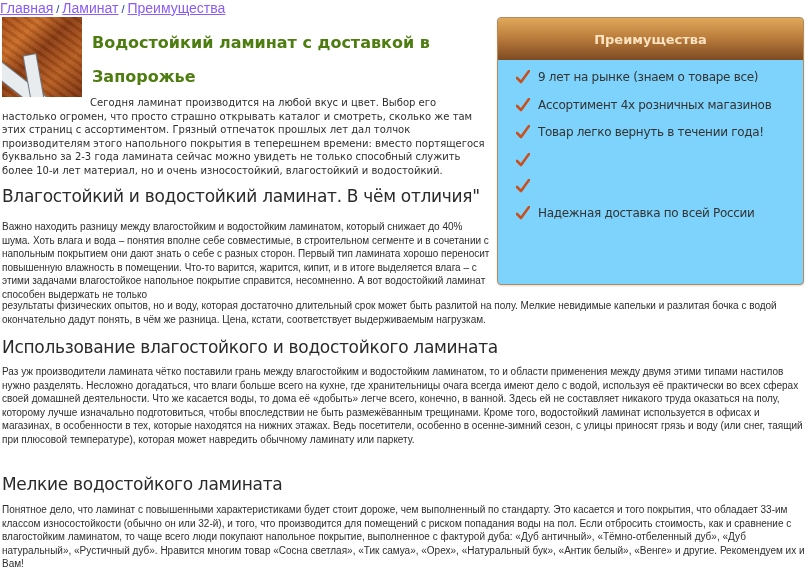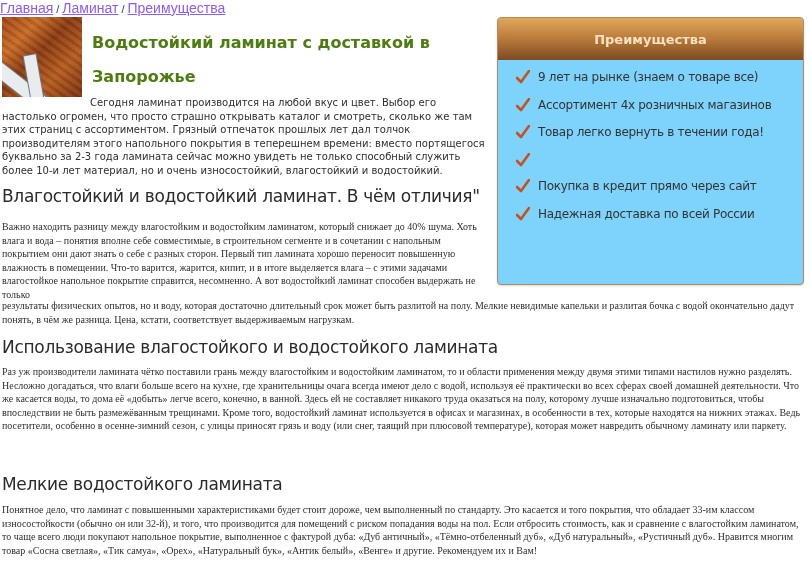--- a/index.html
+++ b/index.html
@@ -16,21 +16,21 @@
   .thumb .b1 { left: -10px; top: 38px; width: 120px; height: 14px; transform: rotate(38deg); transform-origin: left top; box-shadow: 0 0 0 1px #6d7a85; }
   .thumb .b2 { left: 26px; top: 38px; width: 12px; height: 50px; transform: rotate(-10deg); box-shadow: 0 0 0 1px #6d7a85; }
   .thumb .grain { position: absolute; left: 0; top: 0; width: 100%; height: 100%;
     background: repeating-linear-gradient(35deg, rgba(0,0,0,0.08) 0 3px, rgba(255,255,255,0.06) 3px 7px); }
 
   .main-title { position: absolute; left: 92px; top: 26px; width: 400px; font-size: 16px; font-weight: bold; line-height: 34px; color: #4d7c0f; font-family: "DejaVu Sans", sans-serif; }
 
   .intro { position: absolute; left: 2px; top: 96px; width: 484px; font-size: 10px; line-height: 13.6px; color: #2e2e2e; font-family: "DejaVu Sans", sans-serif; text-indent: 88px; }
 
   h2 { position: absolute; left: 2px; font-size: 17px; font-weight: normal; color: #2a2a2a; font-family: "DejaVu Sans", sans-serif; white-space: nowrap; letter-spacing: -0.3px; }
-  .p { position: absolute; left: 2px; font-size: 10px; line-height: 13.6px; color: #2e2e2e; font-family: Liberation Serif, serif; }
+  .p { position: absolute; left: 2px; font-size: 10px; line-height: 13.6px; color: #2e2e2e; font-family: Liberation Sans, sans-serif; }
 
   .adv { position: absolute; left: 497px; top: 17px; width: 307px; height: 268px; border: 1px solid #b48a5a; border-radius: 4px; background: #7dd3fc; overflow: hidden; box-shadow: 0 1px 2px rgba(0,0,0,0.15); }
   .adv-head { height: 42px; background: linear-gradient(#e0a85a, #b87a3a 50%, #7d4a22); display: flex; align-items: center; justify-content: center; }
   .adv-head span { color: #fbe2c0; font-size: 13px; font-weight: bold; font-family: "DejaVu Sans", sans-serif; }
   .adv-list { list-style: none; padding: 10px 0 0 18px; }
   .adv-list li { display: flex; align-items: flex-start; font-size: 12px; line-height: 15px; color: #333; margin-bottom: 12.5px; font-family: "DejaVu Sans", sans-serif; letter-spacing: -0.3px; }
   .adv-list li .check { width: 14px; height: 14px; margin-right: 8px; flex: 0 0 14px; }
 </style>
 </head>
 <body>
@@ -84,21 +84,20 @@
       </li>
     <li>
         <svg class="check" viewBox="0 0 14 14">
           <path d="M1 8 L5 12 L13 1" stroke="#c8501e" stroke-width="2.6" fill="none" stroke-linecap="round" stroke-linejoin="round"></path>
         </svg>
       </li>
     <li>
         <svg class="check" viewBox="0 0 14 14">
           <path d="M1 8 L5 12 L13 1" stroke="#c8501e" stroke-width="2.6" fill="none" stroke-linecap="round" stroke-linejoin="round"></path>
         </svg>
-        <span>Покупка в кредит прямо через сайт</span>
       </li>
     <li>
         <svg class="check" viewBox="0 0 14 14">
           <path d="M1 8 L5 12 L13 1" stroke="#c8501e" stroke-width="2.6" fill="none" stroke-linecap="round" stroke-linejoin="round"></path>
         </svg>
         <span>Надежная доставка по всей России</span>
       </li>
   </ul>
 </aside>
 

